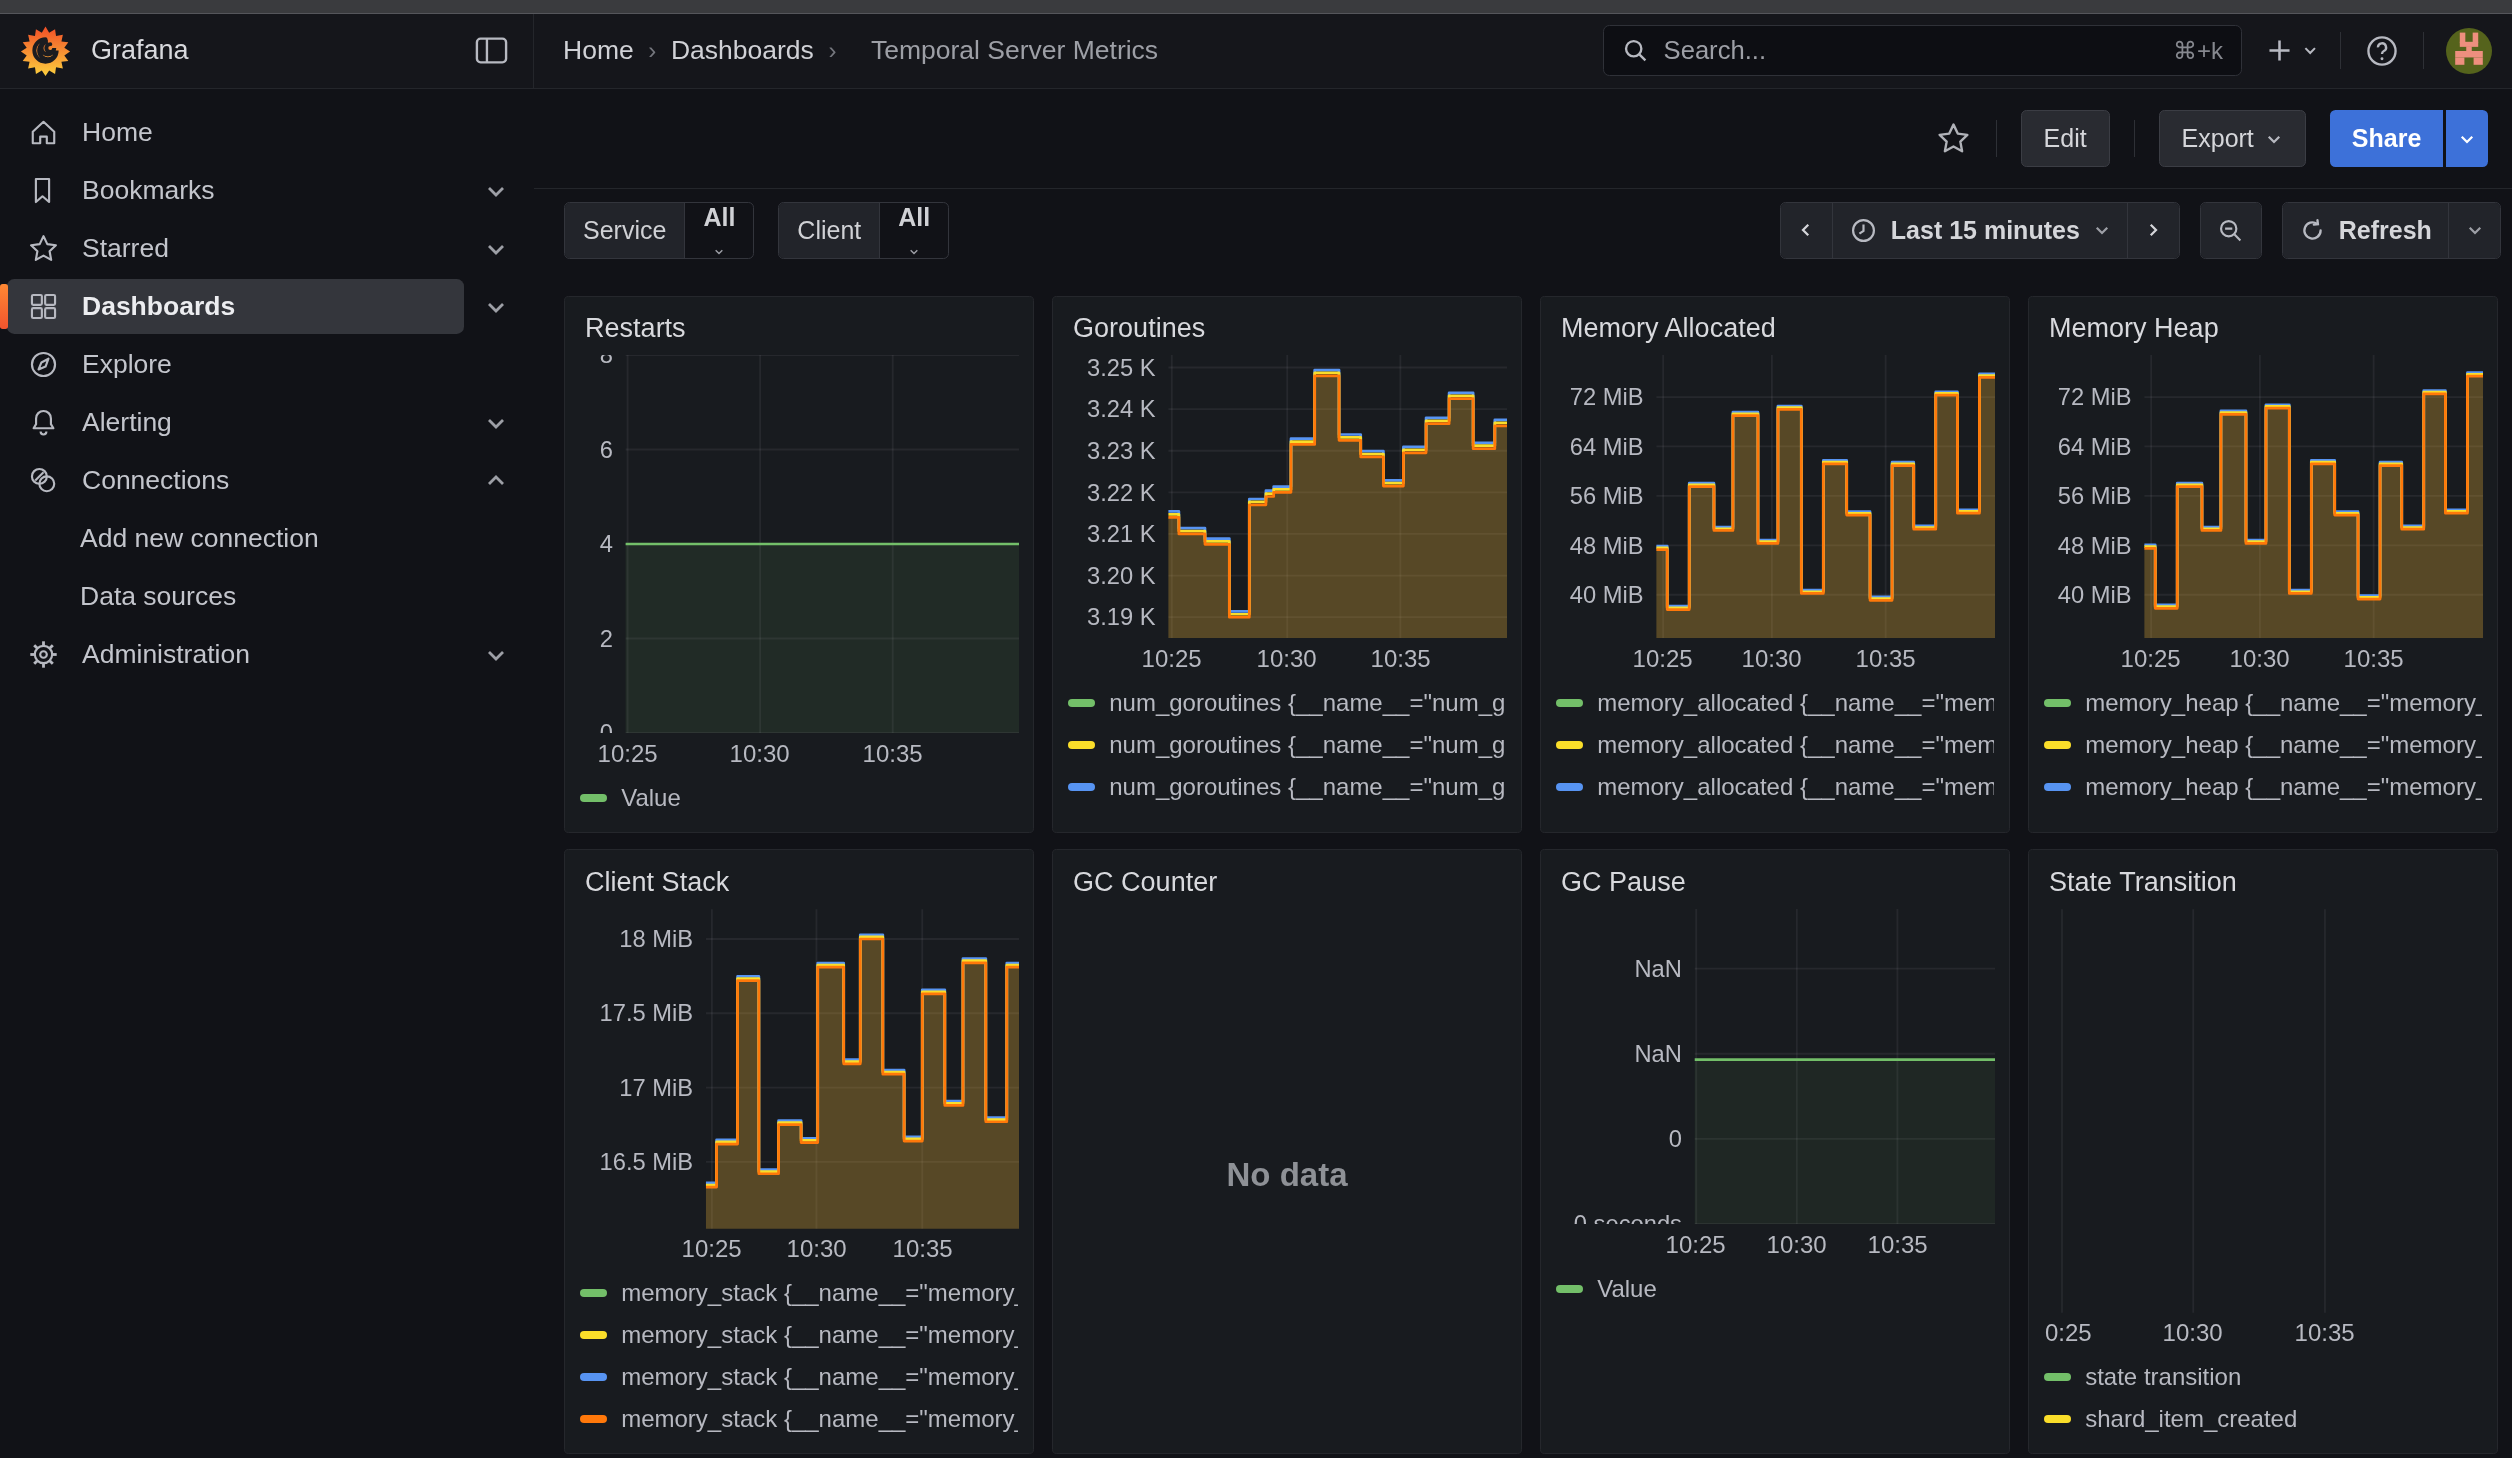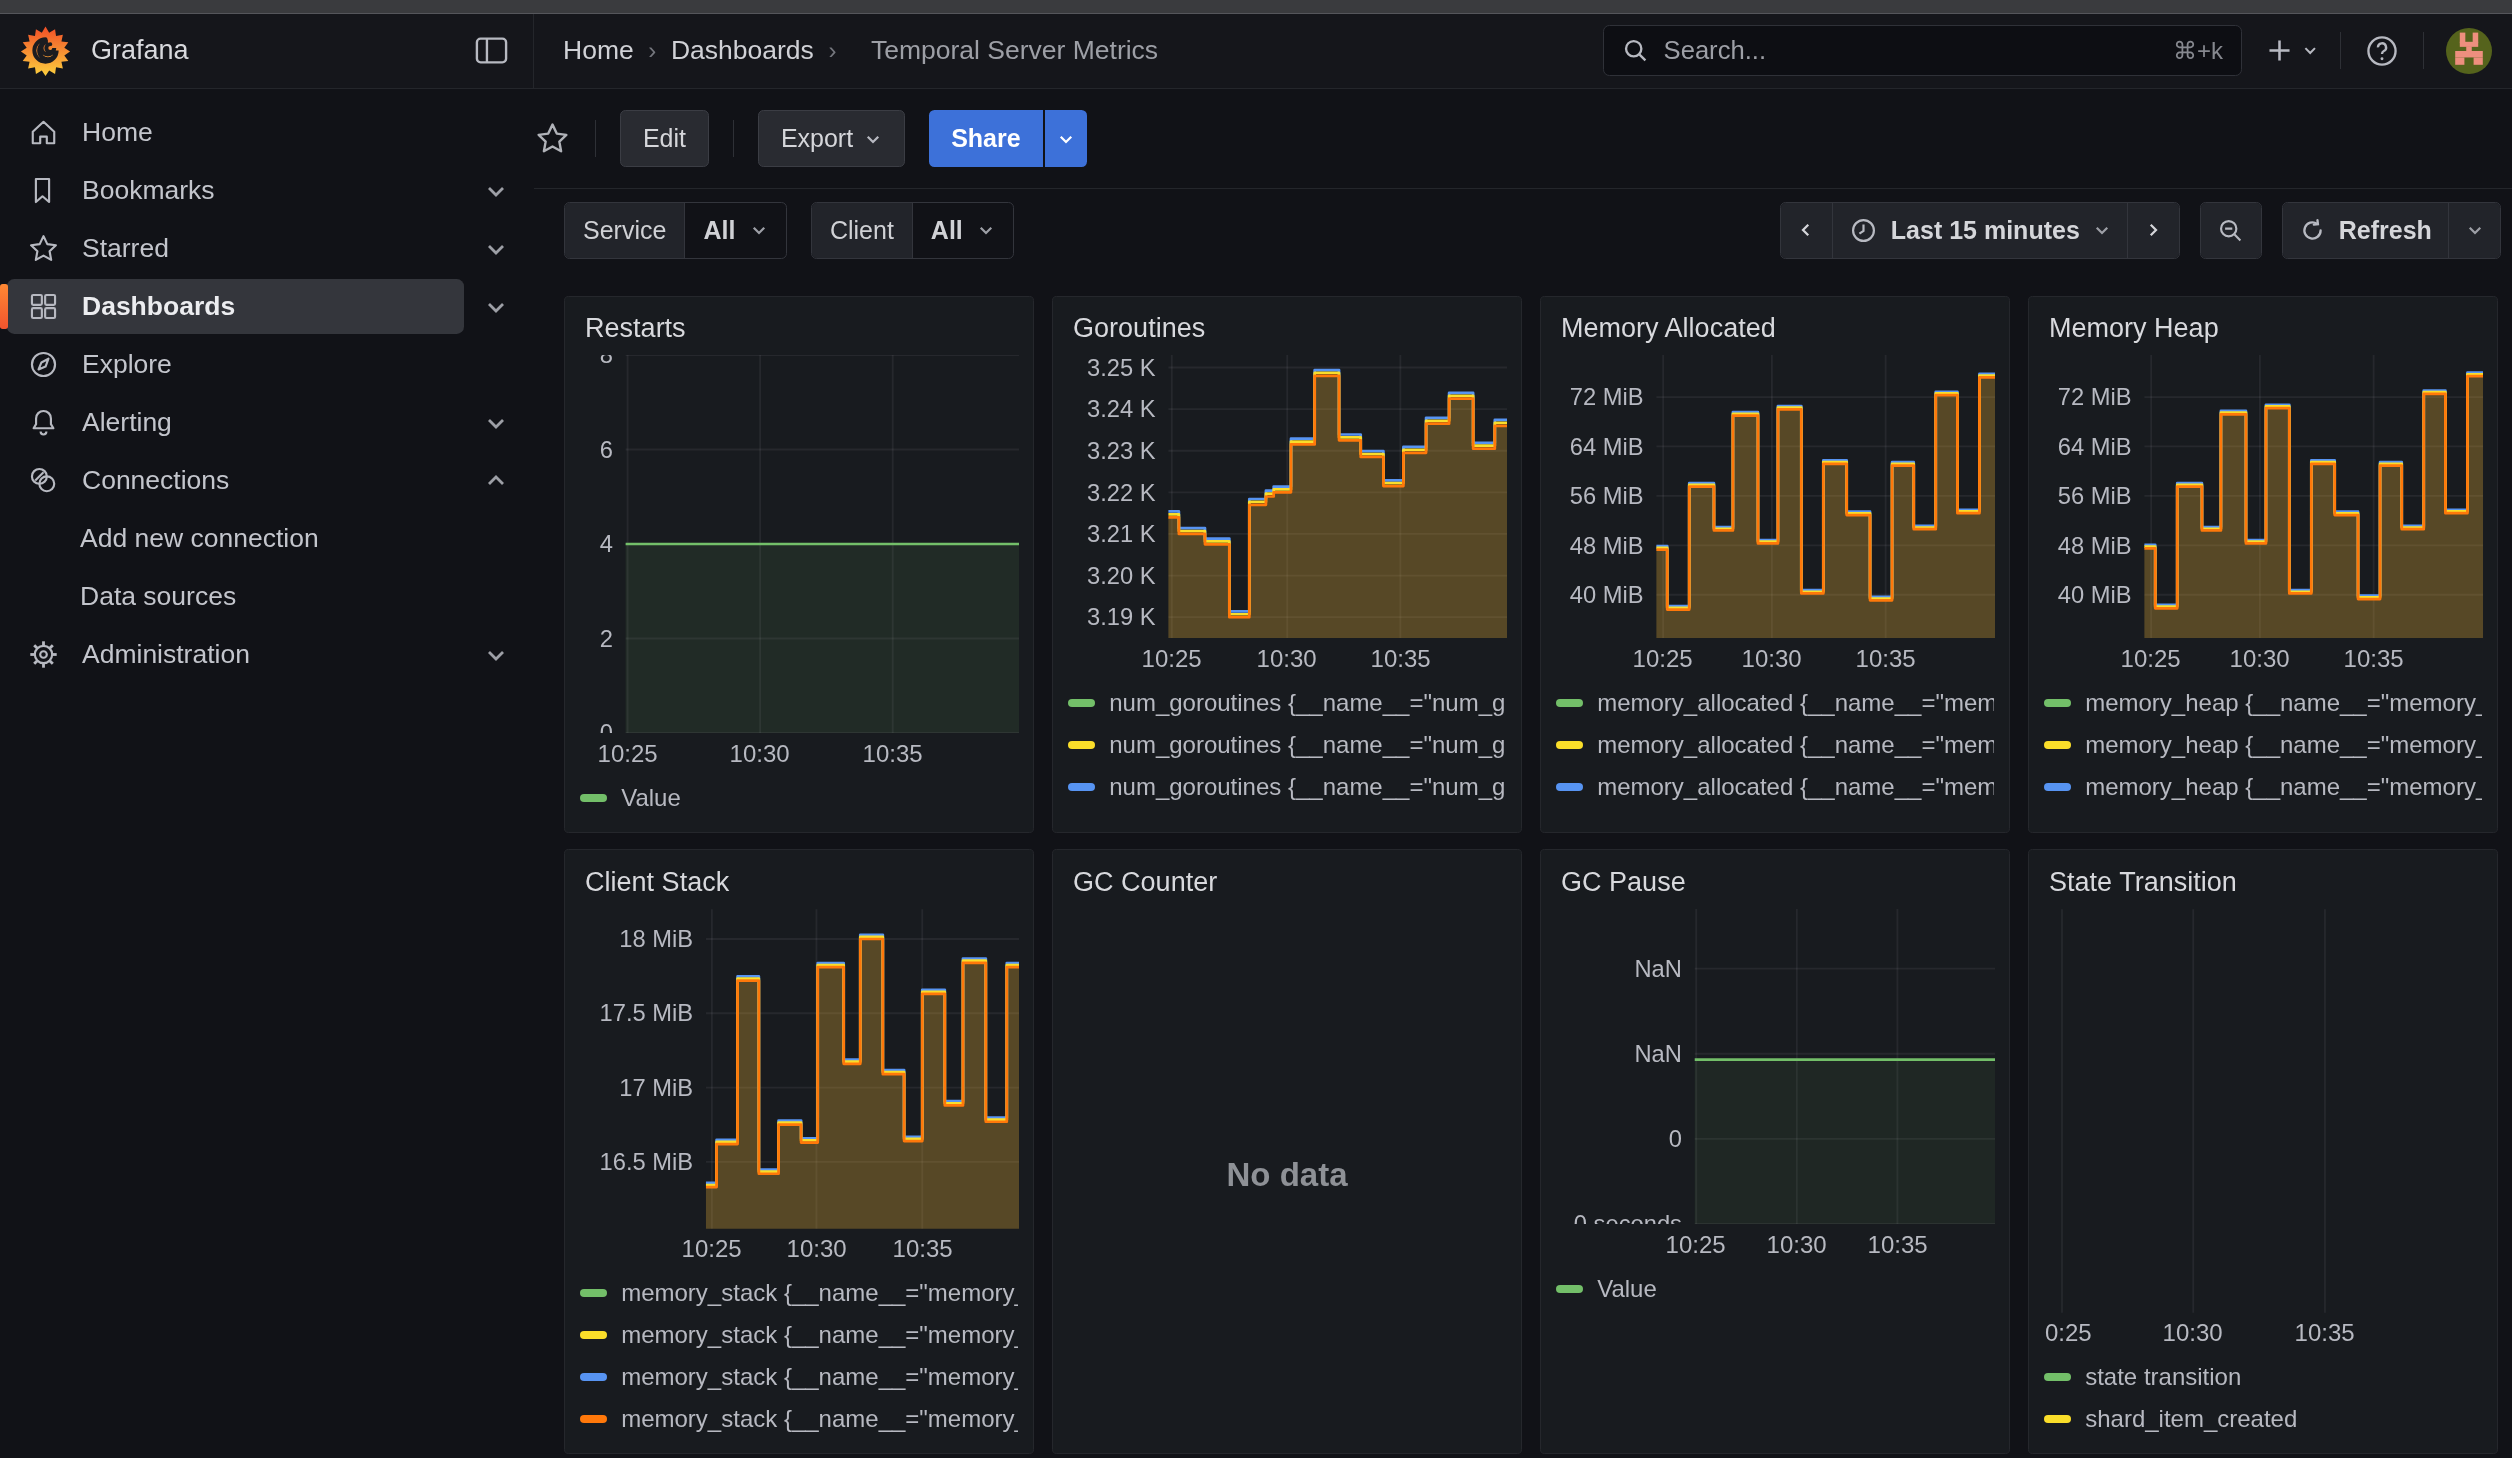--- a/index.html
+++ b/index.html
@@ -24,21 +24,21 @@
   #hright { margin-left:auto; display:flex; align-items:center; gap:16.4px; padding-right:14.6px; }
   #searchbox { width:639px; height:51px; background:#0d0e13; border:0.9px solid #2f3138;
     border-radius:6.4px; display:flex; align-items:center; padding:0 18px; gap:14.6px; cursor:text; }
   #searchbox .ph { font-size:25.6px; color:#9d9fa6; flex:1; }
   #searchbox .kbd { font-size:24px; color:#86888f; }
   .hbtn { display:flex; align-items:center; gap:7.3px; color:#b7b9c1; cursor:pointer; padding:5.5px; }
   .vdiv { width:0.9px; height:37px; background:#2e3036; }
   
   #toolbar { position:absolute; top:89px; left:534px; right:0; height:100px;
     border-bottom:0.9px solid #24262b; display:flex; align-items:center;
-    justify-content:flex-start; padding-right:31px; }
+    justify-content:flex-end; padding-right:24px; }
   #toolbar .vdiv { margin:0 24px; }
   .btn { height:57px; display:flex; align-items:center; gap:11px; border-radius:5.5px;
     font-size:25px; color:#d5d6da; padding:0 22px; cursor:pointer;
     background:#292b31; border:0.9px solid #3b3d44; }
   #share-group { display:flex; align-items:stretch; margin-left:24px; }
   #share-main { background:#3d71d9; border:none; border-radius:5.5px 0 0 5.5px; color:#fff; font-weight:bold; }
   #share-chev { width:42px; background:#3d71d9; border-radius:0 5.5px 5.5px 0; margin-left:2.7px;
     display:flex; align-items:center; justify-content:center; color:#fff; cursor:pointer; }
   #star-btn { color:#b0b2b8; cursor:pointer; }
   
@@ -54,21 +54,21 @@
   .nav-row.child .nlabel { margin-left:80px; }
   .nchev { position:absolute; right:26.5px; color:#9d9fa6; }
   
   #content { position:absolute; left:534px; top:189px; right:0; bottom:0; padding:12.8px 11px 0 30px; }
   #filter-row { display:flex; align-items:center; margin-bottom:37px; }
   .filter-group { display:flex; align-items:stretch; height:57px; border:0.9px solid #33353c;
     border-radius:5.5px; overflow:hidden; margin-right:24px; cursor:pointer; }
   .filter-label { background:#22242a; display:flex; align-items:center; padding:0 18px;
     font-size:25px; color:#d0d1d5; border-right:0.9px solid #33353c; }
   .filter-value { display:flex; align-items:center; gap:14.6px; padding:0 18px; font-size:25px;
-    color:#d0d1d5; font-weight:bold; }
+    color:#d0d1d5; font-weight:bold;flex-direction:column; }
   #time-cluster { margin-left:auto; display:flex; align-items:center; gap:20px; }
   .tgroup { display:flex; align-items:stretch; height:57px; border:0.9px solid #33353c;
     border-radius:5.5px; overflow:hidden; }
   .tseg { background:#22242a; display:flex; align-items:center; gap:12.8px; padding:0 16.4px;
     font-size:25px; color:#d5d6da; cursor:pointer; }
   .tseg + .tseg { border-left:0.9px solid #33353c; }
   .tseg .ticon { color:#b7b9c1; }
   .tbold { font-weight:bold; }
   
   #panel-grid { display:grid; grid-template-columns:repeat(4,470px);

